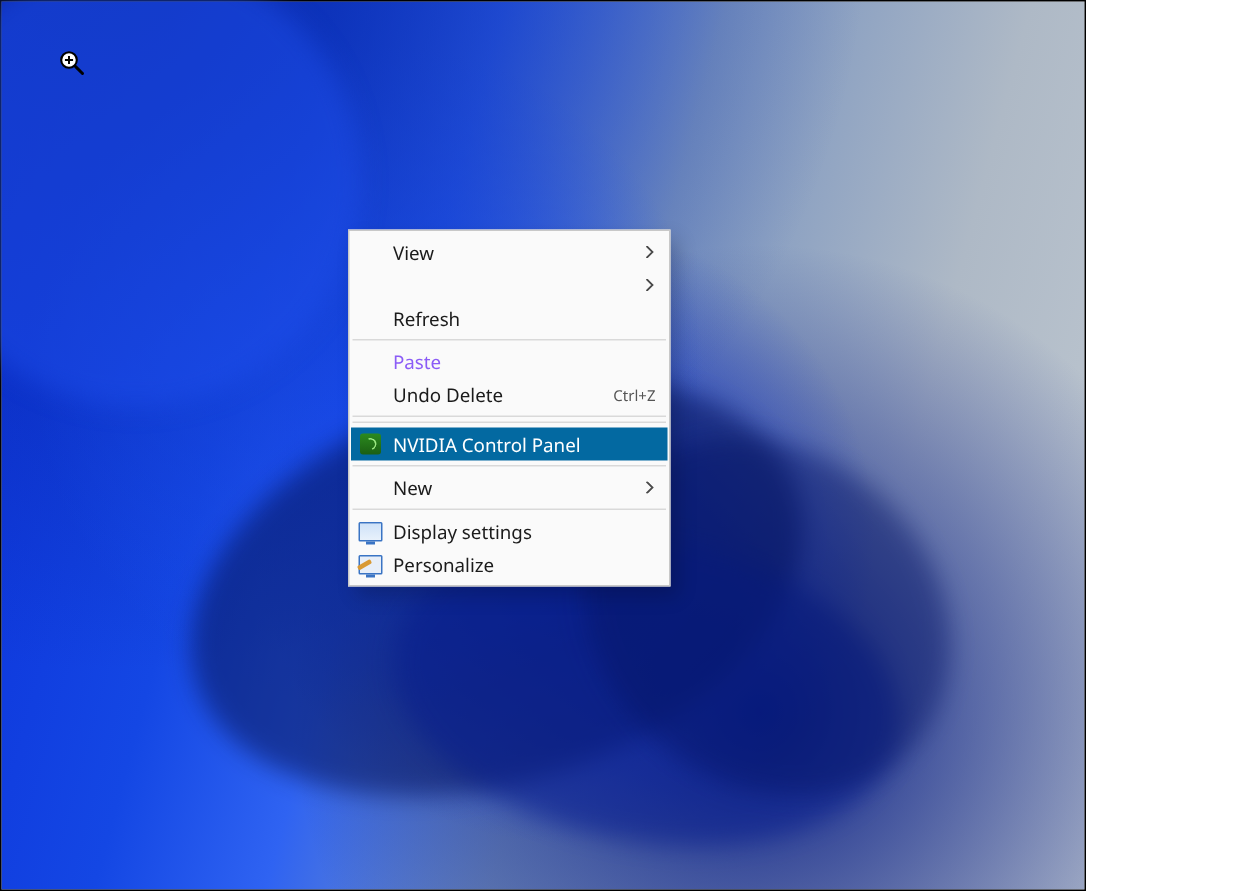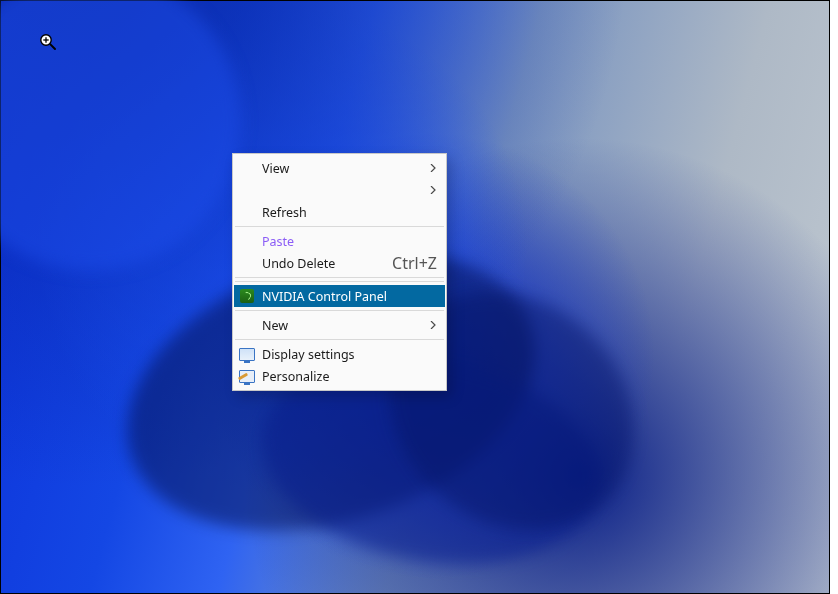--- a/index.html
+++ b/index.html
@@ -8,21 +8,21 @@
   width: 838px;
   height: 594px;
   overflow: hidden;
   font-family: "Segoe UI", system-ui, -apple-system, sans-serif;
   font-size: 13px;
 }
 
 
 .desktop {
   position: relative;
-  width: 830px;
+  width: 724px;
   height: 594px;
   background:
     radial-gradient(circle at 10% -10%, #0a2aa8 0%, rgba(10,42,168,0) 55%),
     radial-gradient(circle at 34% 42%, #1c54ff 0%, rgba(28,84,255,0) 38%),
     radial-gradient(circle at 52% 60%, #0b2ccc 0%, rgba(11,44,204,0) 40%),
     radial-gradient(circle at 70% 80%, #0a1f88 0%, rgba(10,31,136,0) 45%),
     linear-gradient(105deg, #0b2fd8 0%, #1447e4 25%, #2f63f2 38%, #7994c0 55%, #aeb9c6 78%, #c0c9d2 100%);
   border: 1px solid #000;
   box-sizing: border-box;
 }
@@ -65,21 +65,21 @@
 }
 
 .menu-item.disabled { color: #8b5cf6; }
 
 .menu-item.highlight {
   background: #0369a1;
   color: #ffffff;
 }
 
 .menu-item .label { flex: 1; white-space: nowrap; }
-.menu-item .shortcut { color: #555; font-size: 16px; }
+.menu-item .shortcut { color: #555; font-size: 10px; }
 
 .menu-item .ico {
   position: absolute;
   left: 5px;
   width: 16px;
   height: 16px;
   display: flex;
   align-items: center;
   justify-content: center;
 }

